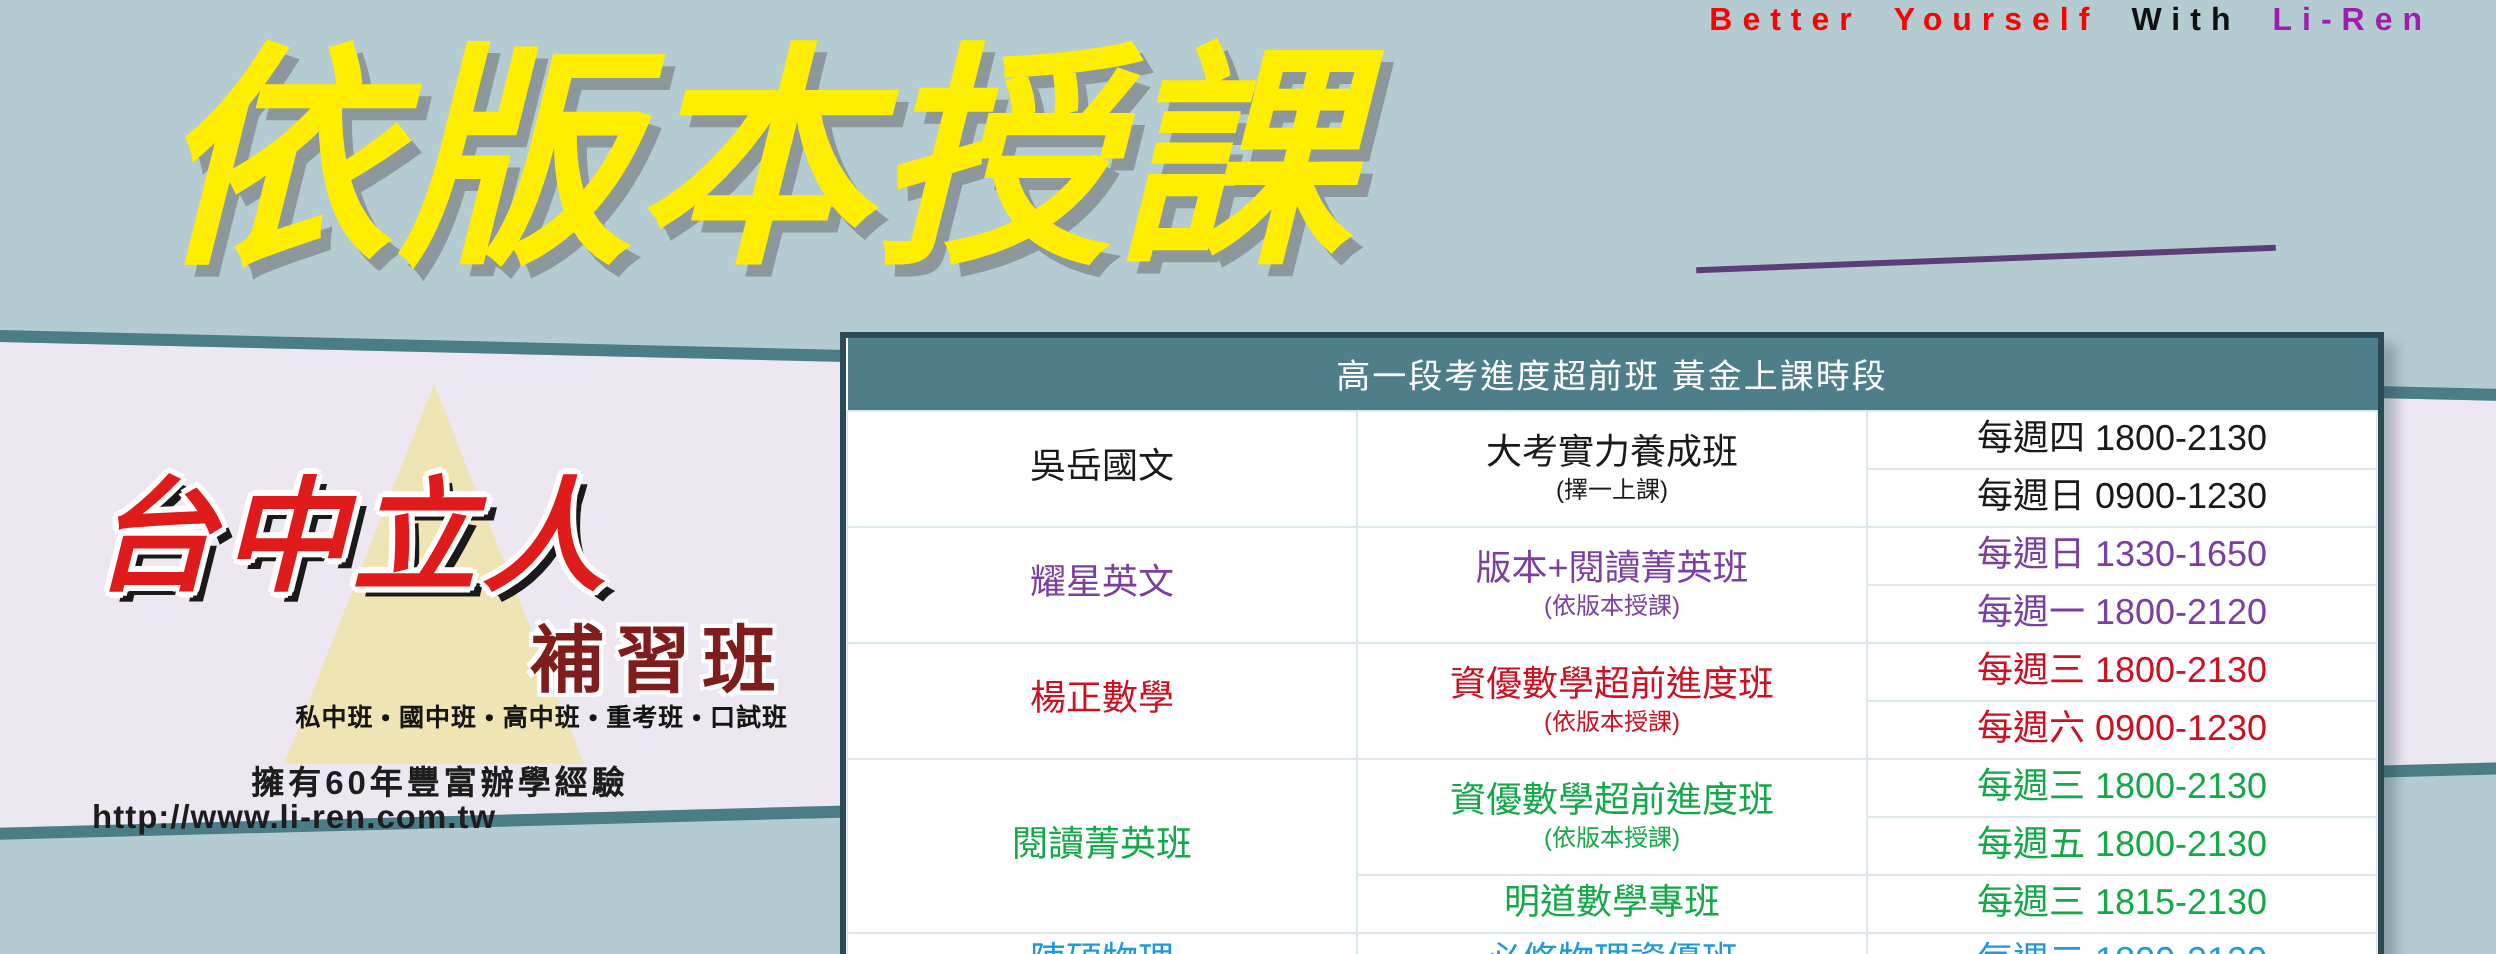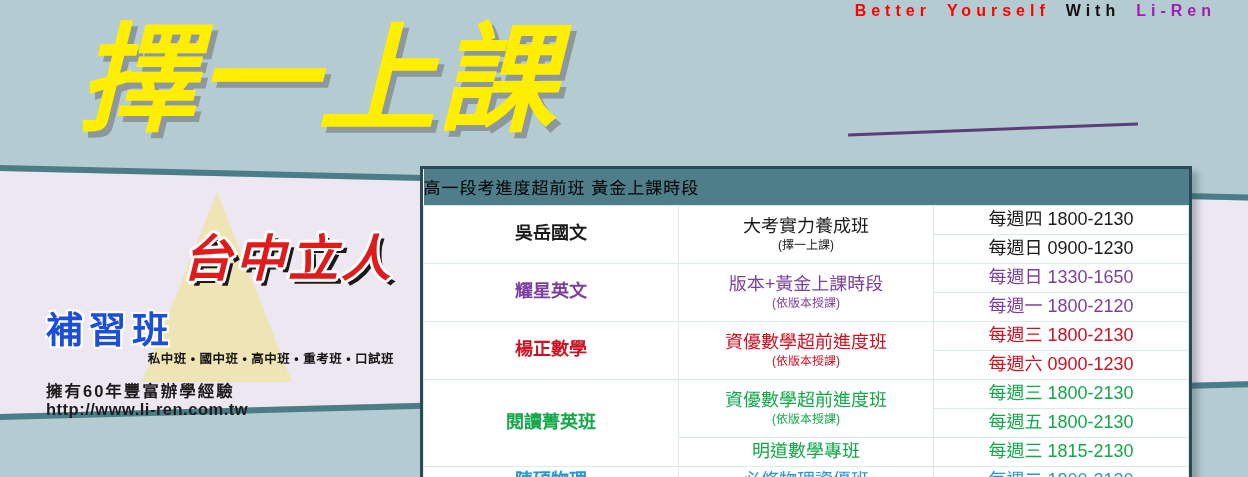--- a/index.html
+++ b/index.html
@@ -104,44 +104,44 @@
     left: 96px; top: -4px;
     width: 150px; height: 190px;
     background: #f0e3a8;
     clip-path: polygon(50% 0%, 100% 100%, 0% 100%);
     opacity: 0.85;
   }
   .logo-main {
     position: absolute;
     left: 0; top: 22px;
     width: 348px;
-    text-align: right;
+    text-align: left;
     font-family: "DejaVu Serif", "Liberation Serif", serif;
-    font-size: 50px;
+    font-size: 62px;
     font-weight: bold;
     font-style: italic;
     color: #e01b1b;
     letter-spacing: 3px;
     white-space: nowrap;
     text-shadow:
       -2px -2px 0 #fff,  2px -2px 0 #fff,
       -2px  2px 0 #fff,  2px  2px 0 #fff,
       -3px  0   0 #fff,  3px  0   0 #fff,
        0   -3px 0 #fff,  0    3px 0 #fff,
        5px  5px 0 #1a1a1a;
   }
   .logo-sub {
     position: absolute;
     left: 0; top: 104px;
     width: 348px;
-    text-align: left;
+    text-align: right;
     font-family: "DejaVu Serif", "Liberation Serif", serif;
     font-size: 37px;
     font-weight: bold;
-    color: #1d4ed8;
+    color: #7f1d1d;
     letter-spacing: 6px;
     white-space: nowrap;
     text-shadow:
       -2px -2px 0 #fff, 2px -2px 0 #fff,
       -2px  2px 0 #fff, 2px  2px 0 #fff;
   }
   .logo-courses {
     position: absolute;
     left: 0; top: 152px;
     width: 348px;
@@ -149,21 +149,21 @@
     font-size: 12.5px;
     font-weight: bold;
     color: #151515;
     letter-spacing: 0.5px;
     white-space: nowrap;
   }
   .logo-exp {
     position: absolute;
     left: 0; top: 182px;
     width: 348px;
-    text-align: left;
+    text-align: center;
     font-size: 16.5px;
     font-weight: bold;
     color: #1d1d1d;
     letter-spacing: 2px;
     white-space: nowrap;
   }
   .logo-url {
     position: absolute;
     left: 0; top: 204px;
     width: 348px;
@@ -184,38 +184,38 @@
     background: #ffffff;
     box-shadow: 6px 6px 6px rgba(40,60,70,0.30);
   }
   table.schedule {
     width: 100%;
     border-collapse: collapse;
     table-layout: fixed;
   }
   table.schedule th.hdr {
     background: #4e7e8a;
-    color: #000000;
+    color: #ffffff;
     font-size: 17px;
     font-weight: normal;
     letter-spacing: 1px;
     padding: 5px 0 6px;
-    text-align: left;
+    text-align: center;
     border: none;
   }
   table.schedule td {
     border: 1px solid #dbe8ec;
     text-align: center;
     vertical-align: middle;
     font-size: 18px;
     line-height: 1.22;
     padding: 3px 2px;
     background: #ffffff;
   }
-  td.c-teacher { width: 140px; font-size: 19px; font-weight: bold; }
+  td.c-teacher { width: 140px; font-size: 19px; }
   td.c-course  { width: 250px; }
   td.c-time    { width: 379px; font-size: 19px; }
   td.c-course .course-note { font-size: 12px; display: block; }
 
   
   .k-black  { color: #1a1a1a; }
   .k-purple { color: #7b3fa0; }
   .k-red    { color: #cc1122; }
   .k-green  { color: #15a84a; }
   .k-blue   { color: #1e9bd7; }
@@ -223,21 +223,21 @@
 </head>
 <body>
 
 <div id="poster">
 
   <div class="band-top"></div>
   <div class="band-bottom"></div>
 
   <div class="tagline" id="tagline"><span style="color: rgb(255, 0, 0);">Better</span><span style="color: rgb(255, 0, 0);">Yourself</span><span style="color: rgb(17, 17, 17);">With</span><span style="color: #a21caf;">Li-Ren</span></div>
 
-  <div class="main-title">擇一上課</div>
+  <div class="main-title">依版本授課</div>
   <div class="sub-title-rule"></div>
 
   <div class="logo-wrap">
     <div class="logo-glow"></div>
     <div class="logo-main">台中立人</div>
     <div class="logo-sub">補習班</div>
     <div class="logo-courses">私中班 • 國中班 • 高中班 • 重考班 • 口試班</div>
     <div class="logo-exp">擁有60年豐富辦學經驗</div>
     <div class="logo-url">http://www.li-ren.com.tw</div>
   </div>
@@ -253,21 +253,21 @@
           <tr>
             <td class="c-teacher k-black" rowspan="2">吳岳國文</td>
             <td class="c-course k-black" rowspan="2"><span>大考實力養成班</span><span class="course-note">(擇一上課)</span></td>
             <td class="c-time k-black">每週四 1800-2130</td>
           </tr>
           <tr>
             <td class="c-time k-black">每週日 0900-1230</td>
           </tr>
           <tr>
             <td class="c-teacher k-purple" rowspan="2">耀星英文</td>
-            <td class="c-course k-purple" rowspan="2"><span>版本+黃金上課時段</span><span class="course-note">(依版本授課)</span></td>
+            <td class="c-course k-purple" rowspan="2"><span>版本+閱讀菁英班</span><span class="course-note">(依版本授課)</span></td>
             <td class="c-time k-purple">每週日 1330-1650</td>
           </tr>
           <tr>
             <td class="c-time k-purple">每週一 1800-2120</td>
           </tr>
           <tr>
             <td class="c-teacher k-red" rowspan="2">楊正數學</td>
             <td class="c-course k-red" rowspan="2"><span>資優數學超前進度班</span><span class="course-note">(依版本授課)</span></td>
             <td class="c-time k-red">每週三 1800-2130</td>
           </tr>

